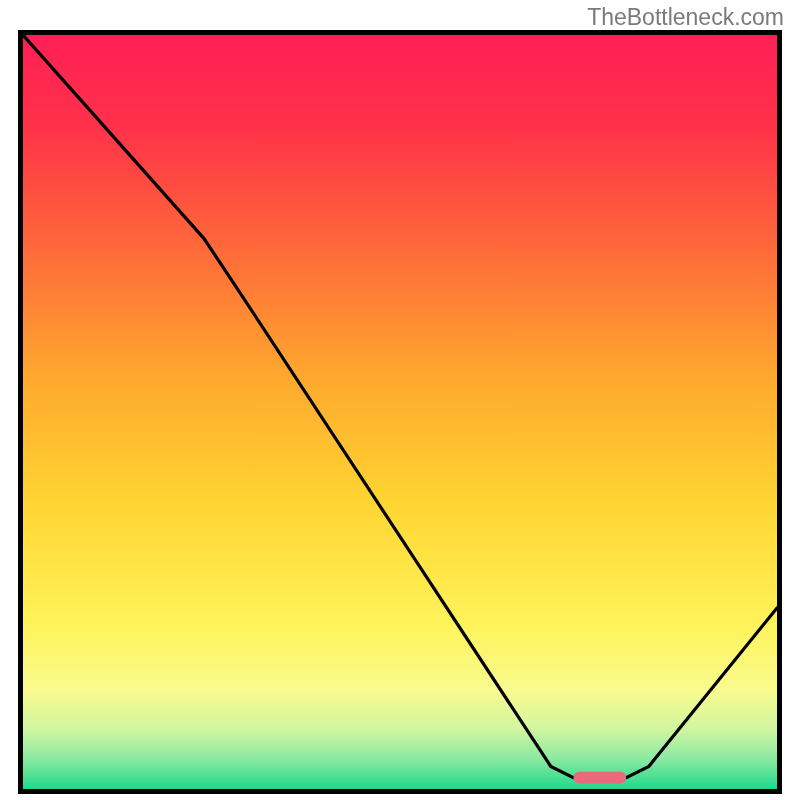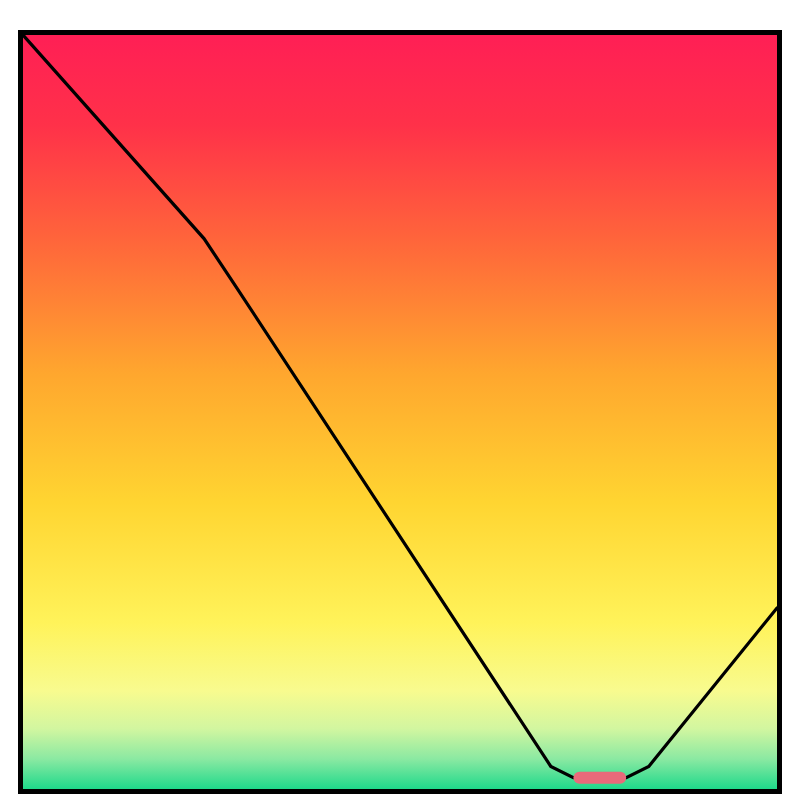--- a/index.html
+++ b/index.html
@@ -37,20 +37,21 @@
   svg {
     display: block;
     width: 100%;
     height: 100%;
   }
 </style>
 </head>
 <body>
 
 <div class="stage">
+  <div class="watermark">TheBottleneck.com</div>
 
   <div class="frame">
     <svg viewBox="0 0 754 754" preserveAspectRatio="none">
       <defs>
         <linearGradient id="bg-grad" x1="0" y1="0" x2="0" y2="1">
         <stop offset="0%" stop-color="#ff1f55"></stop>
             <stop offset="12%" stop-color="#ff3149"></stop>
             <stop offset="28.000000000000004%" stop-color="#ff683a"></stop>
             <stop offset="45%" stop-color="#ffa72e"></stop>
             <stop offset="62%" stop-color="#ffd531"></stop>

